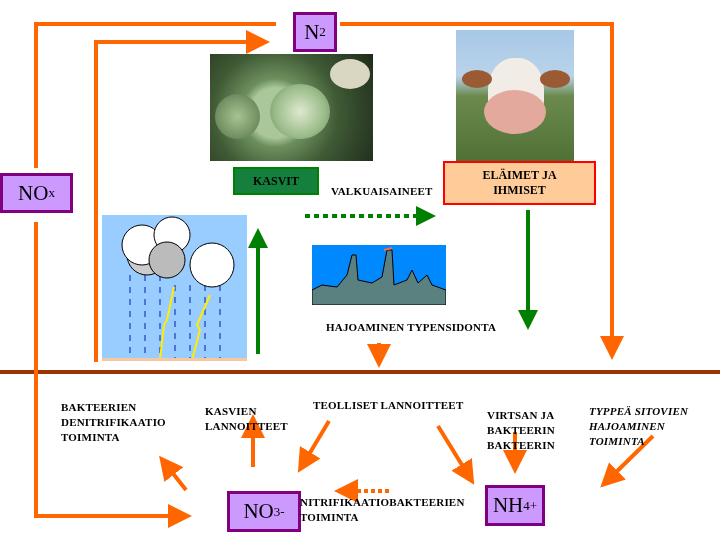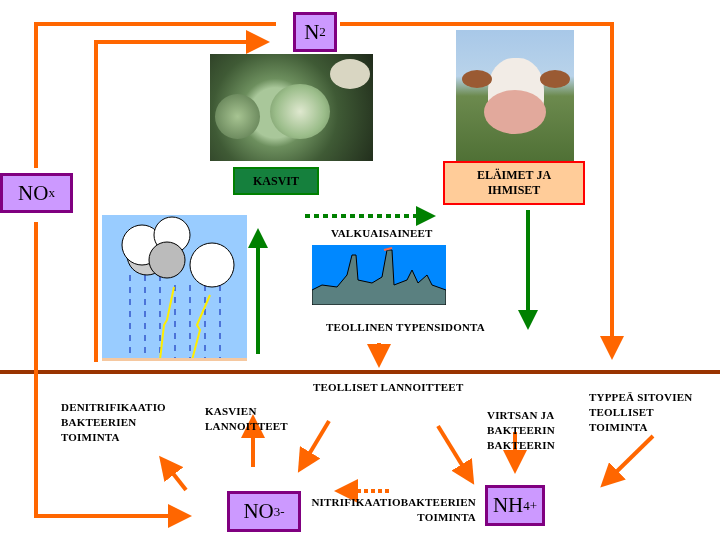--- a/index.html
+++ b/index.html
@@ -9,21 +9,21 @@
     .lbl { position:absolute; font-weight:bold; font-size:11px; line-height:15px; color:#000;
            font-family:"Liberation Serif", "DejaVu Serif", serif; white-space:nowrap; letter-spacing:0.2px; }
     .chem { position:absolute; background:#cc99ff; border:3px solid #800080; box-sizing:border-box;
             font-size:21px; color:#000; display:flex; align-items:center; justify-content:center;
             font-family:"Liberation Serif", "DejaVu Serif", serif; }
     .chem sub, .chem sup { font-size:13px; }
     svg#arrows { position:absolute; left:0; top:0; }
     .box-kasvit { position:absolute; left:233px; top:167px; width:86px; height:28px; background:#15803d;
                   border:2px solid #008000; box-sizing:border-box; font-weight:bold; font-size:12px;
                   display:flex; align-items:center; justify-content:center; }
-    .box-elaimet { position:absolute; left:443px; top:161px; width:142px; height:44px; background:#ffcc99;
+    .box-elaimet { position:absolute; left:443px; top:161px; width:153px; height:44px; background:#ffcc99;
                    border:2px solid #ff0000; box-sizing:border-box; font-weight:bold; font-size:12px;
                    display:flex; flex-direction:column; align-items:center; justify-content:center; line-height:15px; }
     .img { position:absolute; overflow:hidden; }
   </style>
 </head>
 <body>
 
 <svg id="arrows" width="720" height="540">
   <defs>
     <marker id="headO" markerWidth="6" markerHeight="6" refX="4" refY="3" orient="auto" markerUnits="strokeWidth">
@@ -130,39 +130,39 @@
 </div>
 
 <div class="box-kasvit">
     <span>KASVIT</span>
   </div>
 <div class="box-elaimet">
   <span>ELÄIMET JA</span>
   <span>IHMISET</span>
 </div>
 
-<div class="lbl" style="left:331px;top:184px;margin-top:42px;">VALKUAISAINEET</div>
-<div class="lbl" style="left:326px;top:320px;">TEOLLINEN TYPENSIDONTA</div>
+<div class="lbl" style="left:331px;top:184px;">VALKUAISAINEET</div>
+<div class="lbl" style="left:326px;top:320px;">HAJOAMINEN TYPENSIDONTA</div>
 
 <div class="lbl" style="left:61px;top:400px;">
+  <div>BAKTEERIEN</div>
   <div>DENITRIFIKAATIO</div>
-  <div>BAKTEERIEN</div>
   <div>TOIMINTA</div>
 </div>
 <div class="lbl" style="left:205px;top:404px;">
   <div>KASVIEN</div>
   <div>LANNOITTEET</div>
 </div>
-<div class="lbl" style="left:313px;top:380px;">TEOLLISET LANNOITTEET</div>
+<div class="lbl" style="left:313px;top:398px;">TEOLLISET LANNOITTEET</div>
 <div class="lbl" style="left:487px;top:408px;">
   <div>VIRTSAN JA</div>
   <div>BAKTEERIN</div>
   <div>BAKTEERIN</div>
 </div>
-<div class="lbl" style="left:589px;top:390px;">
+<div class="lbl" style="left:589px;top:404px;font-style:italic;">
   <div>TYPPEÄ SITOVIEN</div>
-  <div>TEOLLISET</div>
+  <div>HAJOAMINEN</div>
   <div>TOIMINTA</div>
 </div>
-<div class="lbl" style="left:300px;top:495px;text-align:right;width:176px;">
+<div class="lbl" style="left:300px;top:495px;text-align:left;width:176px;">
   <div>NITRIFIKAATIOBAKTEERIEN</div>
   <div>TOIMINTA</div>
 </div>
 
 </body></html>

